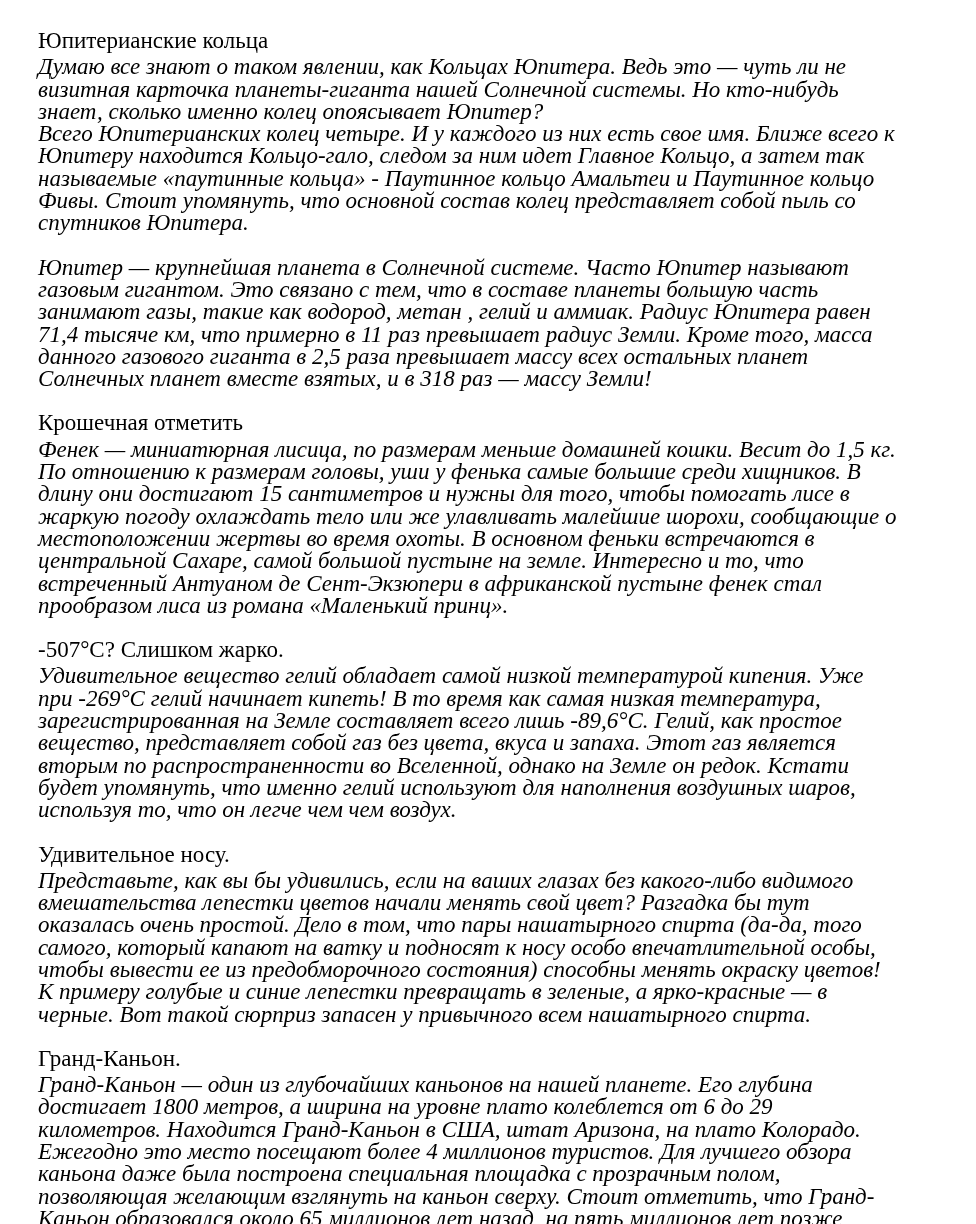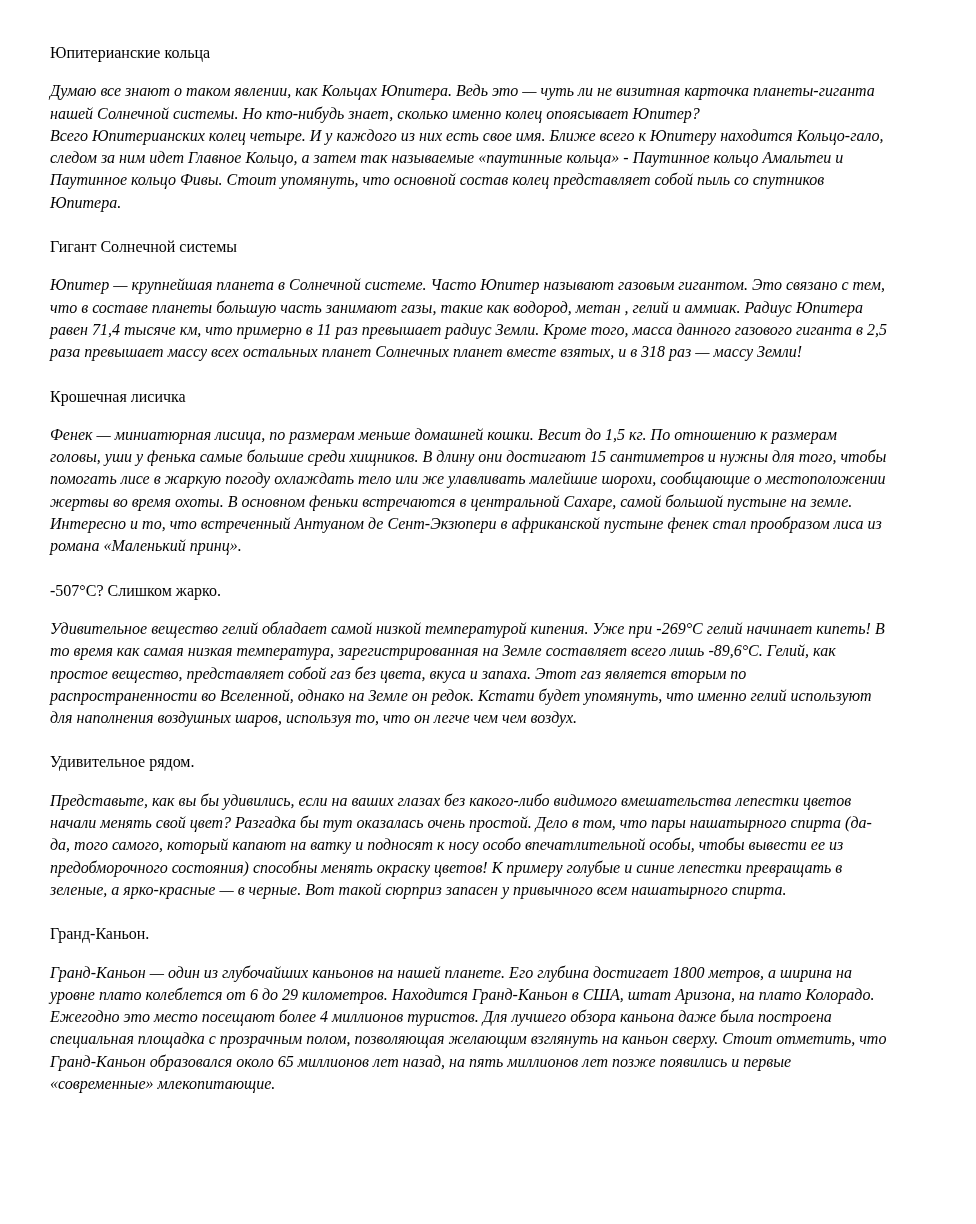--- a/index.html
+++ b/index.html
@@ -23,24 +23,24 @@
     background: #ffffff;
   }
   .doc-section {
     margin: 0 0 22px 0;
   }
   .doc-section:last-child {
     margin-bottom: 0;
   }
   .section-heading,
   .section-body {
-    font-size: 16px;
+    font-size: 23px;
     line-height: 22.3px;
     font-weight: normal;
-    margin: 16px;
+    margin: 4px;
     padding: 0;
     text-align: left;
     letter-spacing: 0;
     word-spacing: 0;
     white-space: pre-wrap;
     font-family: "Liberation Serif", "DejaVu Serif", serif;
   }
   .section-heading {
     display: block;
   }
@@ -54,36 +54,35 @@
 
 <div id="document-page">
 
   <div class="doc-section">
     <div class="section-heading">Юпитерианские кольца</div>
     <div class="section-body">Думаю все знают о таком явлении, как Кольцах Юпитера. Ведь это — чуть ли не визитная карточка планеты-гиганта нашей Солнечной системы. Но кто-нибудь знает, сколько именно колец опоясывает Юпитер?
 Всего Юпитерианских колец четыре. И у каждого из них есть свое имя. Ближе всего к Юпитеру находится Кольцо-гало, следом за ним идет Главное Кольцо, а затем так называемые «паутинные кольца» - Паутинное кольцо Амальтеи и Паутинное кольцо Фивы. Стоит упомянуть, что основной состав колец представляет собой пыль со спутников Юпитера.</div>
   </div>
 
   <div class="doc-section">
-    <div class="section-heading">Гигант Солнечной системы</div>
     <div class="section-body">Юпитер — крупнейшая планета в Солнечной системе. Часто Юпитер называют газовым гигантом. Это связано с тем, что в составе планеты большую часть занимают газы, такие как водород, метан , гелий и аммиак. Радиус Юпитера равен 71,4 тысяче км, что примерно в 11 раз превышает радиус Земли. Кроме того, масса данного газового гиганта в 2,5 раза превышает массу всех остальных планет Солнечных планет вместе взятых, и в 318 раз — массу Земли!</div>
   </div>
 
   <div class="doc-section">
-    <div class="section-heading">Крошечная лисичка</div>
+    <div class="section-heading">Крошечная отметить</div>
     <div class="section-body">Фенек — миниатюрная лисица, по размерам меньше домашней кошки. Весит до 1,5 кг. По отношению к размерам головы, уши у фенька самые большие среди хищников. В длину они достигают 15 сантиметров и нужны для того, чтобы помогать лисе в жаркую погоду охлаждать тело или же улавливать малейшие шорохи, сообщающие о местоположении жертвы во время охоты. В основном феньки встречаются в центральной Сахаре, самой большой пустыне на земле. Интересно и то, что встреченный Антуаном де Сент-Экзюпери в африканской пустыне фенек стал прообразом лиса из романа «Маленький принц».</div>
   </div>
 
   <div class="doc-section">
     <div class="section-heading">-507°C? Слишком жарко.</div>
     <div class="section-body">Удивительное вещество гелий обладает самой низкой температурой кипения. Уже при -269°C гелий начинает кипеть! В то время как самая низкая температура, зарегистрированная на Земле составляет всего лишь -89,6°C. Гелий, как простое вещество, представляет собой газ без цвета, вкуса и запаха. Этот газ является вторым по распространенности во Вселенной, однако на Земле он редок. Кстати будет упомянуть, что именно гелий используют для наполнения воздушных шаров, используя то, что он легче чем чем воздух.</div>
   </div>
 
   <div class="doc-section">
-    <div class="section-heading">Удивительное рядом.</div>
+    <div class="section-heading">Удивительное носу.</div>
     <div class="section-body">Представьте, как вы бы удивились, если на ваших глазах без какого-либо видимого вмешательства лепестки цветов начали менять свой цвет? Разгадка бы тут оказалась очень простой. Дело в том, что пары нашатырного спирта (да-да, того самого, который капают на ватку и подносят к носу особо впечатлительной особы, чтобы вывести ее из предобморочного состояния) способны менять окраску цветов! К примеру голубые и синие лепестки превращать в зеленые, а ярко-красные — в черные. Вот такой сюрприз запасен у привычного всем нашатырного спирта.</div>
   </div>
 
   <div class="doc-section">
     <div class="section-heading">Гранд-Каньон.</div>
     <div class="section-body">Гранд-Каньон — один из глубочайших каньонов на нашей планете. Его глубина достигает 1800 метров, а ширина на уровне плато колеблется от 6 до 29 километров. Находится Гранд-Каньон в США, штат Аризона, на плато Колорадо. Ежегодно это место посещают более 4 миллионов туристов. Для лучшего обзора каньона даже была построена специальная площадка с прозрачным полом, позволяющая желающим взглянуть на каньон сверху. Стоит отметить, что Гранд-Каньон образовался около 65 миллионов лет назад, на пять миллионов лет позже появились и первые «современные» млекопитающие.</div>
   </div>
 
 </div>
 

